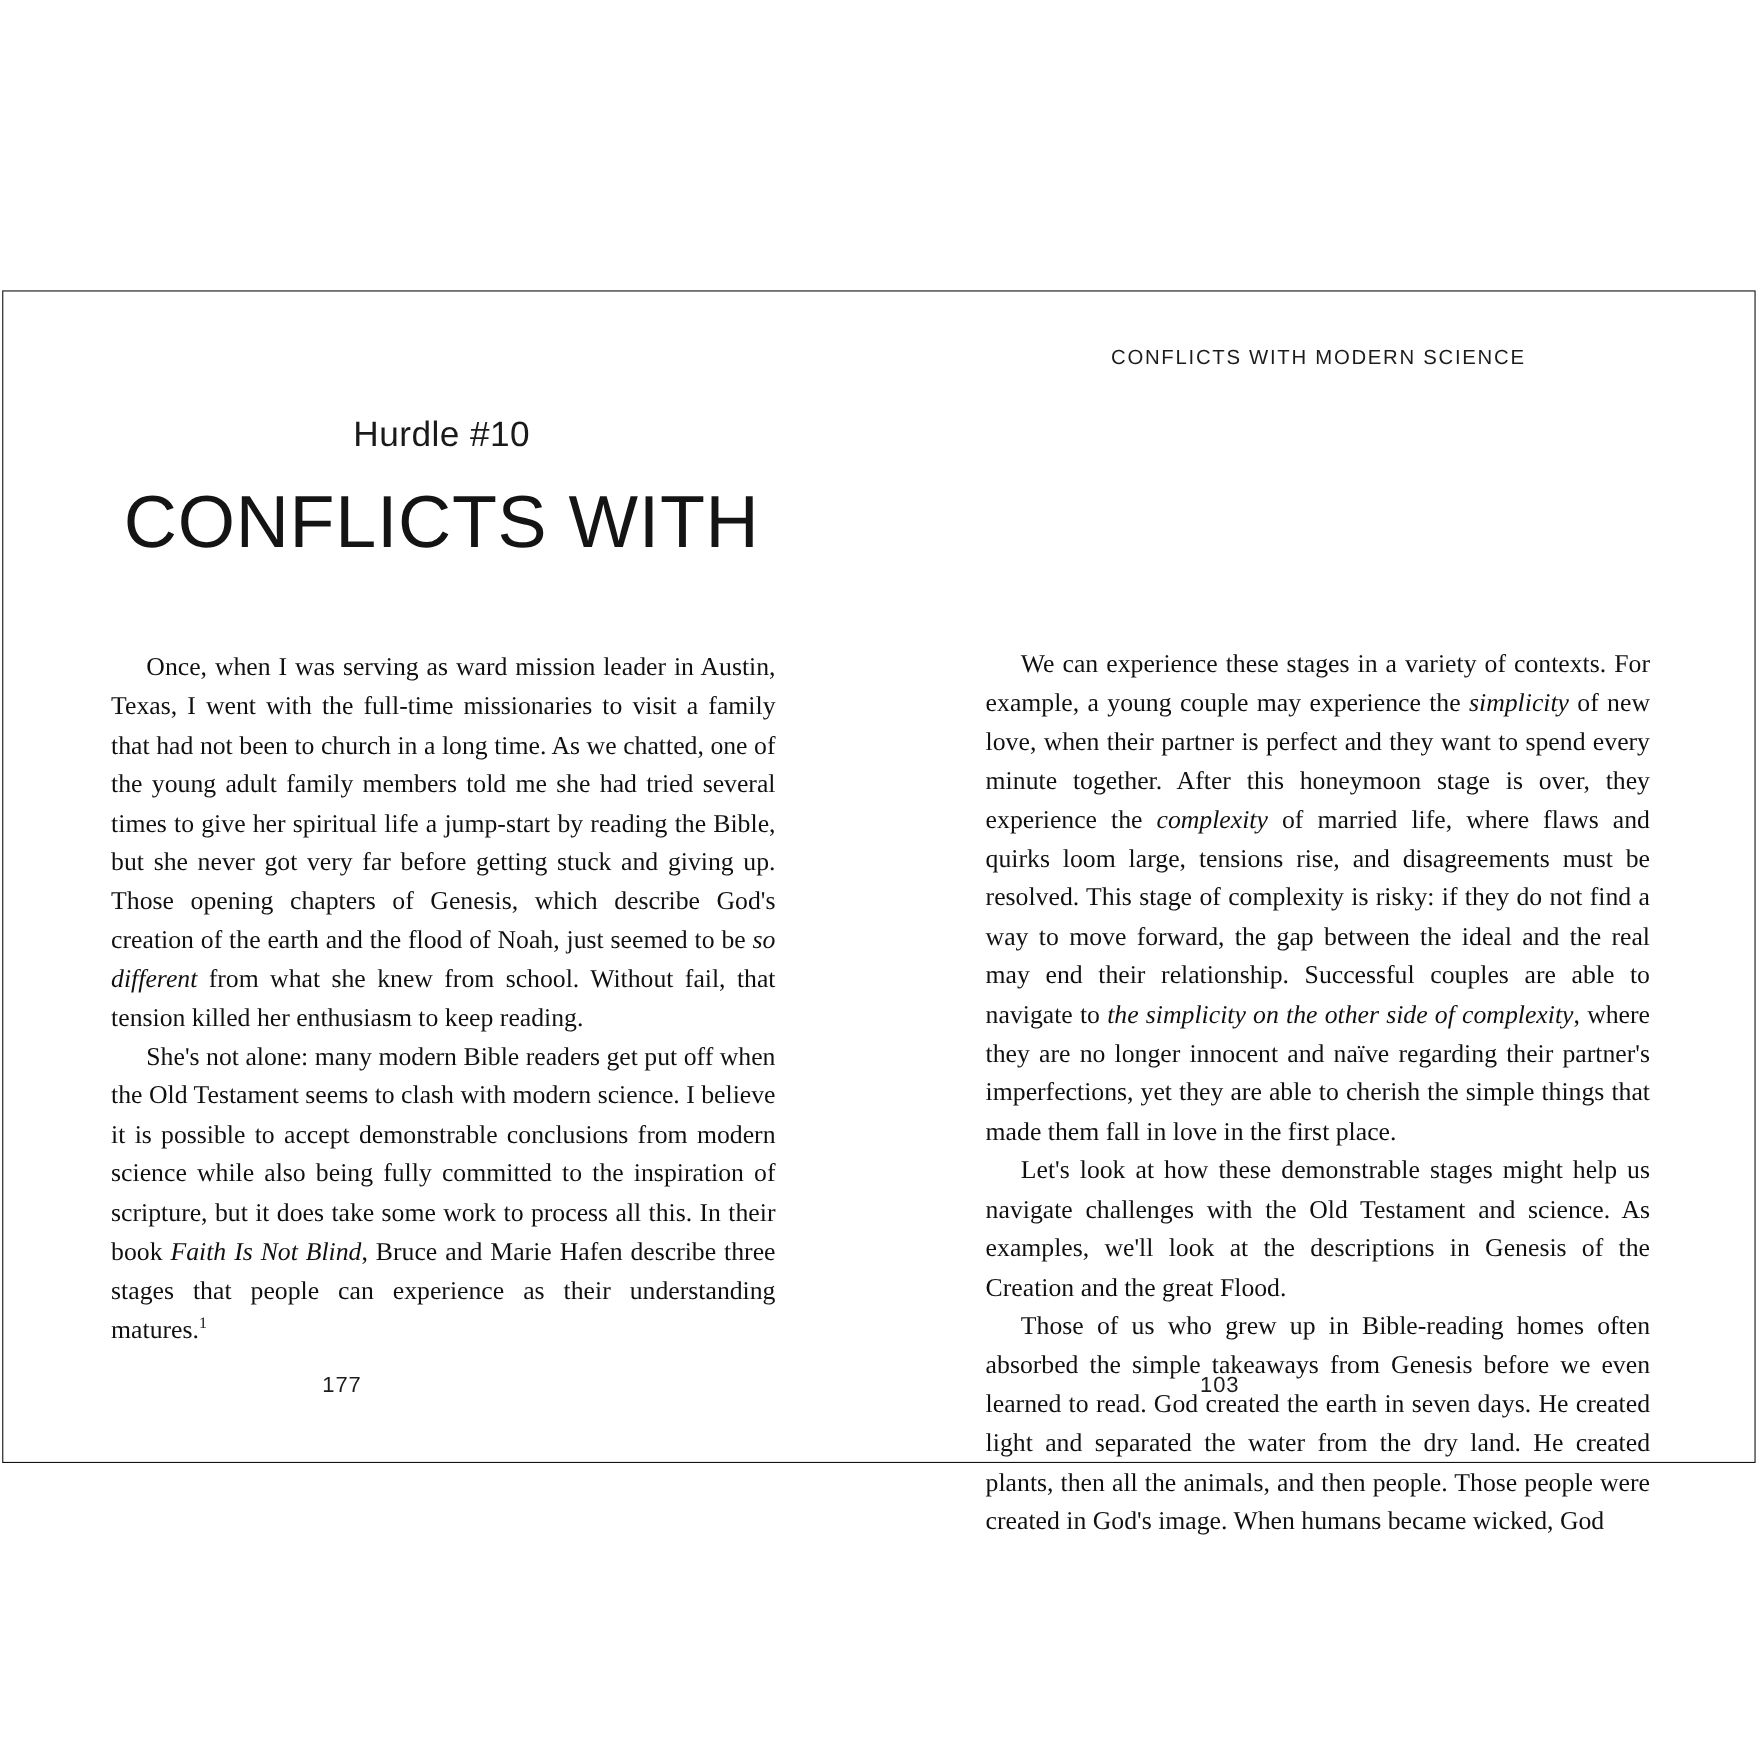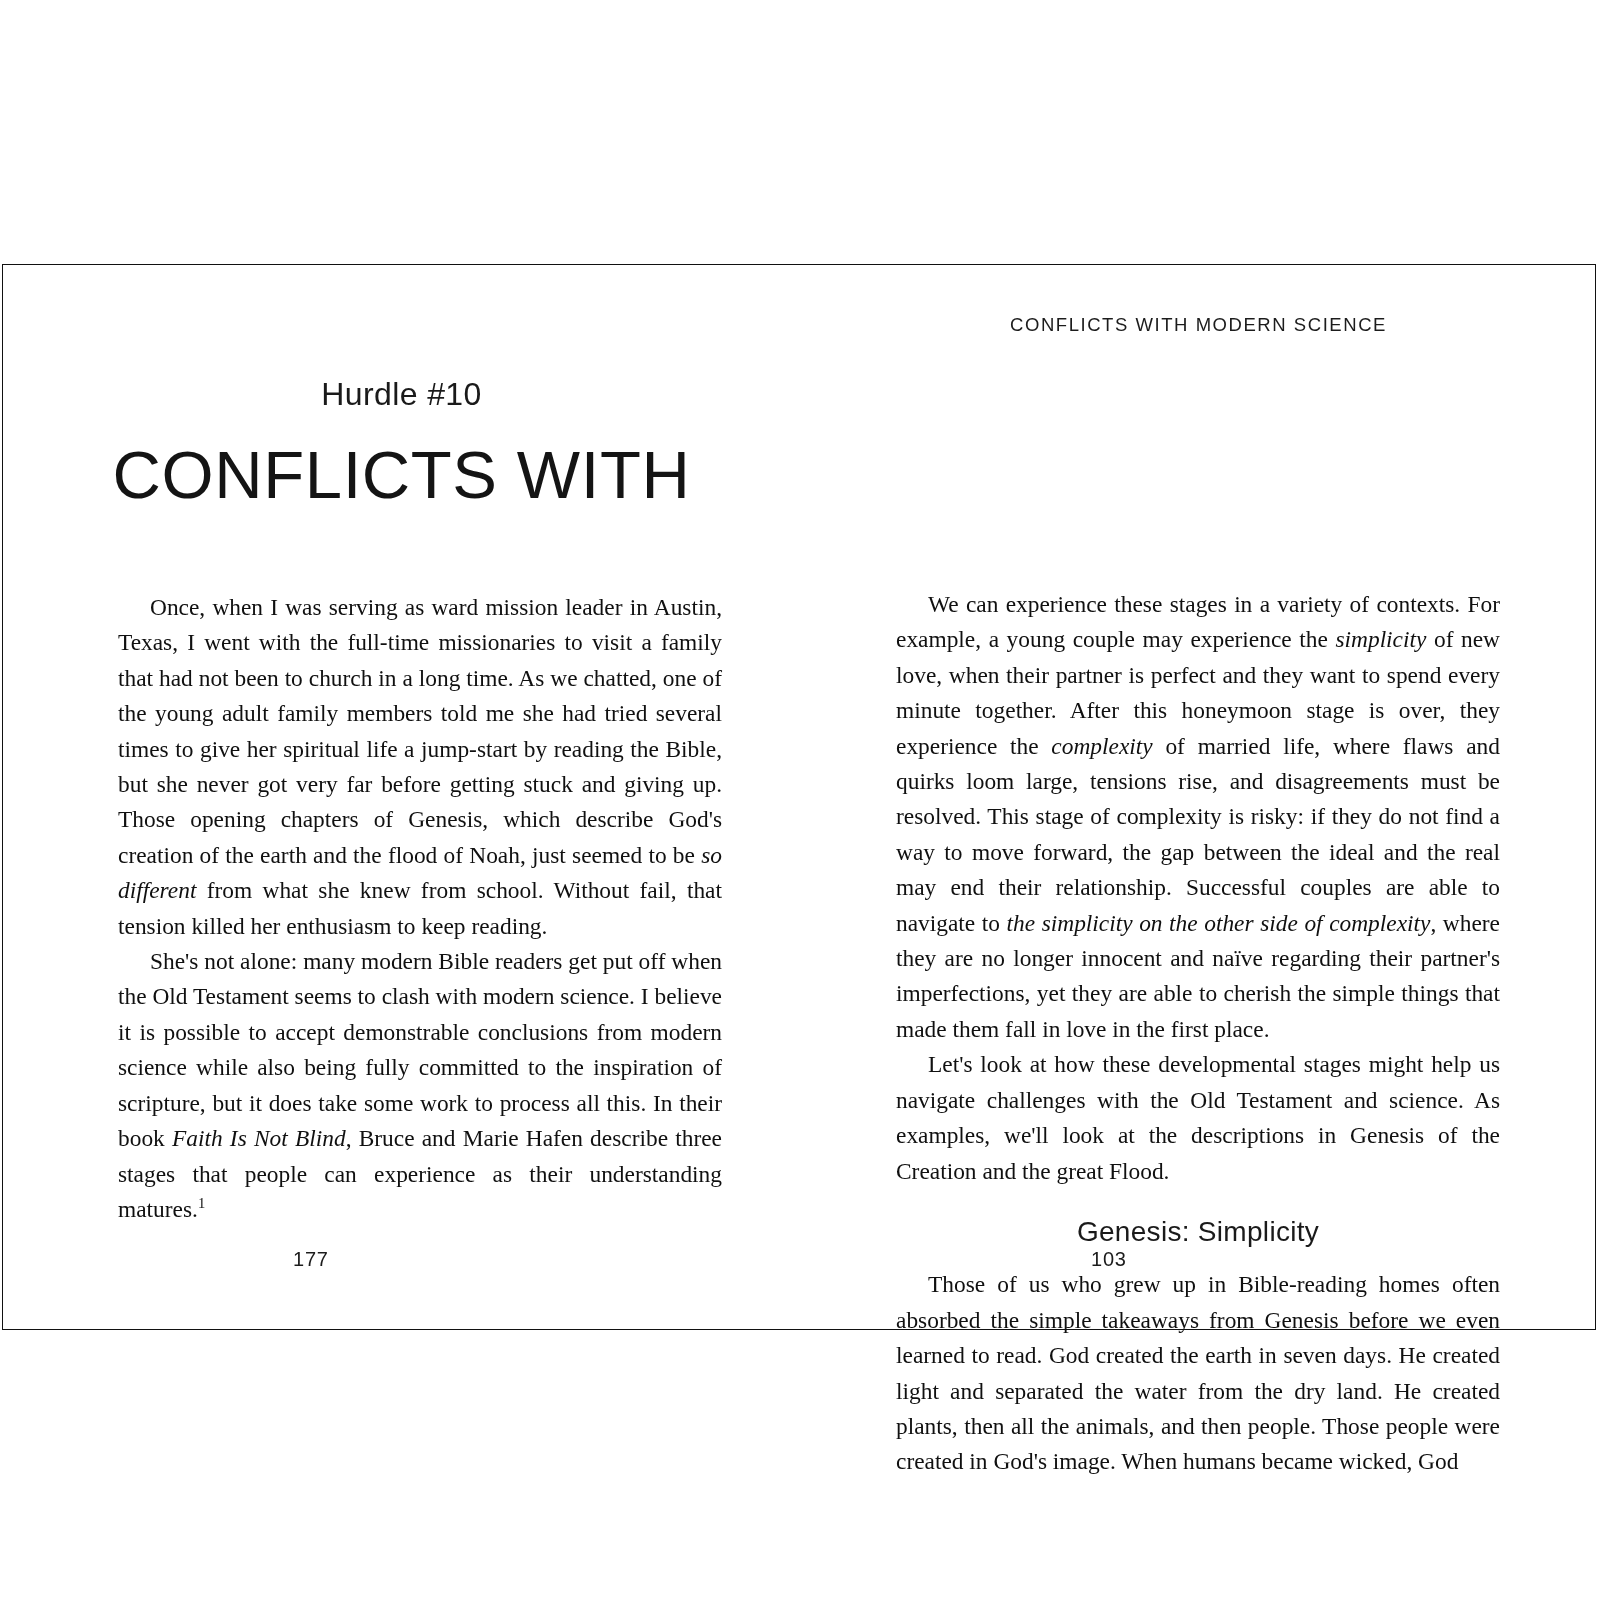--- a/index.html
+++ b/index.html
@@ -80,21 +80,21 @@
   
   .col {
     position: absolute;
     font-size: 23.4px;
     line-height: 35.4px;
     text-align: justify;
     text-justify: inter-word;
     color: #101010;
     hyphens: manual;
   }
-  .col-left  { left: 115px;  width: 604px; }
+  .col-left  { left: 98px;  width: 604px; }
   .col-right { left: 96px;  width: 604px; }
 
   p.body {
     margin: 0;
     text-indent: 32px;
   }
 
   
   .stage-table {
     position: absolute;
@@ -184,23 +184,22 @@
     <div class="folio folio-left">177</div>
   </div>
 
   <div class="page page-right">
 
     <div class="running-head">CONFLICTS WITH MODERN SCIENCE</div>
 
     <div class="col col-right" style="top: 322px;">
       <p class="body"><span>We can experience these stages in a variety of contexts. For example, a young couple may experience the </span><i>simplicity</i><span> of new love, when their partner is perfect and they want to spend every minute together. After this honeymoon stage is over, they experience the </span><i>complexity</i><span> of married life, where flaws and quirks loom large, tensions rise, and disagreements must be resolved. This stage of complexity is risky: if they do not find a way to move forward, the gap between the ideal and the real may end their relationship. Successful couples are able to navigate to </span><i>the simplicity on the other side of complexity</i><span>, where they are no longer innocent and naïve regarding their partner's imperfections, yet they are able to cherish the simple things that made them fall in love in the first place.</span></p>
 
-      <p class="body">Let's look at how these developmental stages might help us navigate challenges with the Old Testament and science. As examples, we'll look at the descriptions in Genesis of the Creation and the great Flood.</p>
-
-      <div class="subhead">Genesis: Simplicity</div>
+      <p class="body">Let's look at how these demonstrable stages might help us navigate challenges with the Old Testament and science. As examples, we'll look at the descriptions in Genesis of the Creation and the great Flood.</p>
+
 
       <p class="body">Those of us who grew up in Bible-reading homes often absorbed the simple takeaways from Genesis before we even learned to read. God created the earth in seven days. He created light and separated the water from the dry land. He created plants, then all the animals, and then people. Those people were created in God's image. When humans became wicked, God</p>
     </div>
 
     <div class="folio folio-right">103</div>
   </div>
 
 </div>
 
 </body></html>

